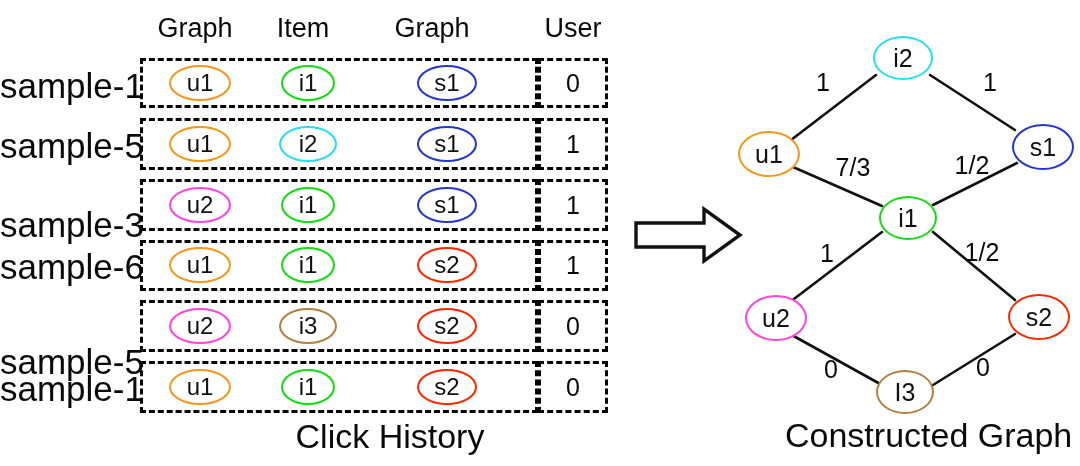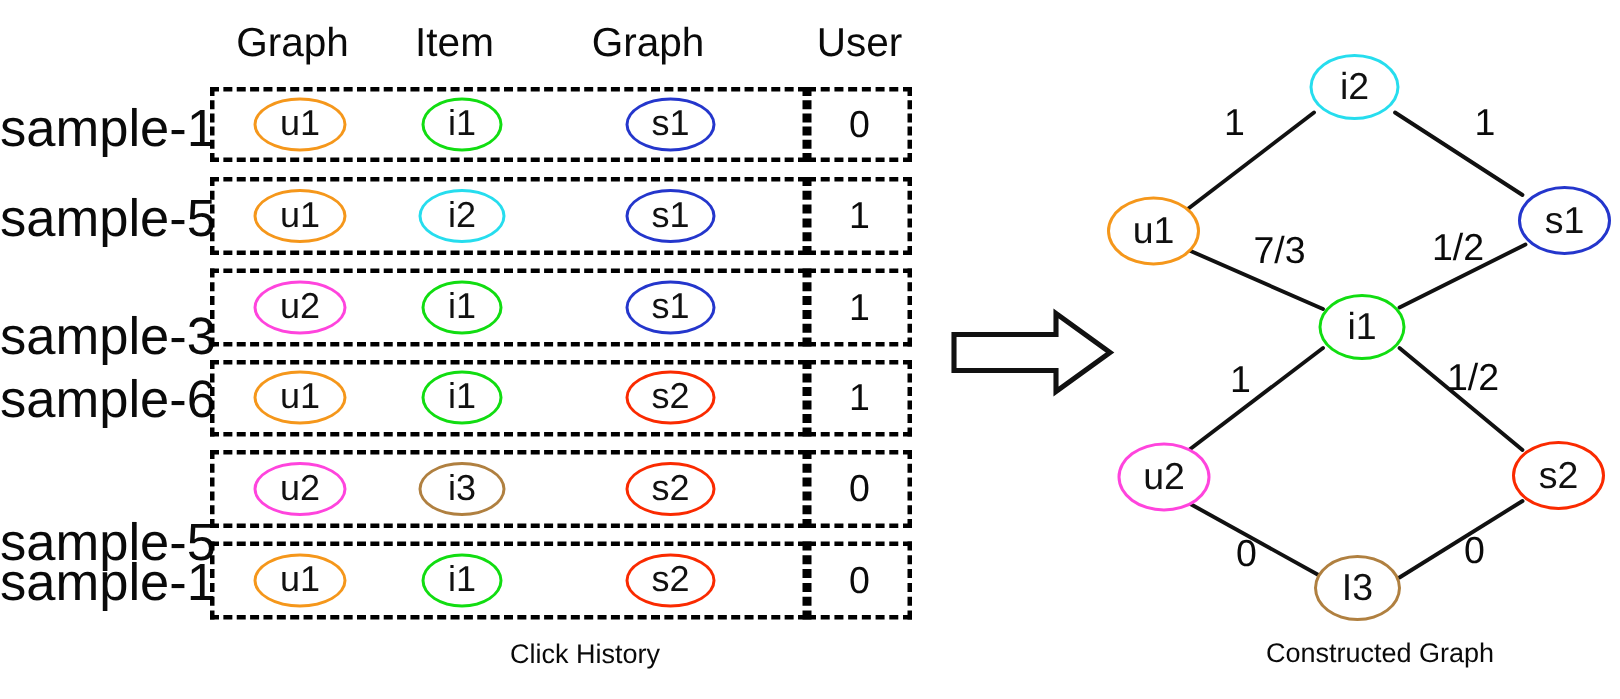--- a/index.html
+++ b/index.html
@@ -35,21 +35,21 @@
   .ell{
     position:absolute;
     box-sizing:border-box;
     border-radius:50%;
     border-width:2.6px;border-style:solid;
     display:flex;align-items:center;justify-content:center;
     font-size:24px;line-height:24px;color:#111;
     background:transparent;
   }
   .caption{
-    position:absolute;font-size:18px;line-height:26px;
+    position:absolute;font-size:34px;line-height:26px;
     white-space:nowrap;text-align:center;color:#0a0a0a;
   }
 
   
   #arrow{position:absolute;left:630px;top:205px;width:116px;height:60px;}
 
   
   #graph-svg{position:absolute;left:690px;top:0;width:390px;height:430px;}
   .node{
     position:absolute;box-sizing:border-box;border-radius:50%;

